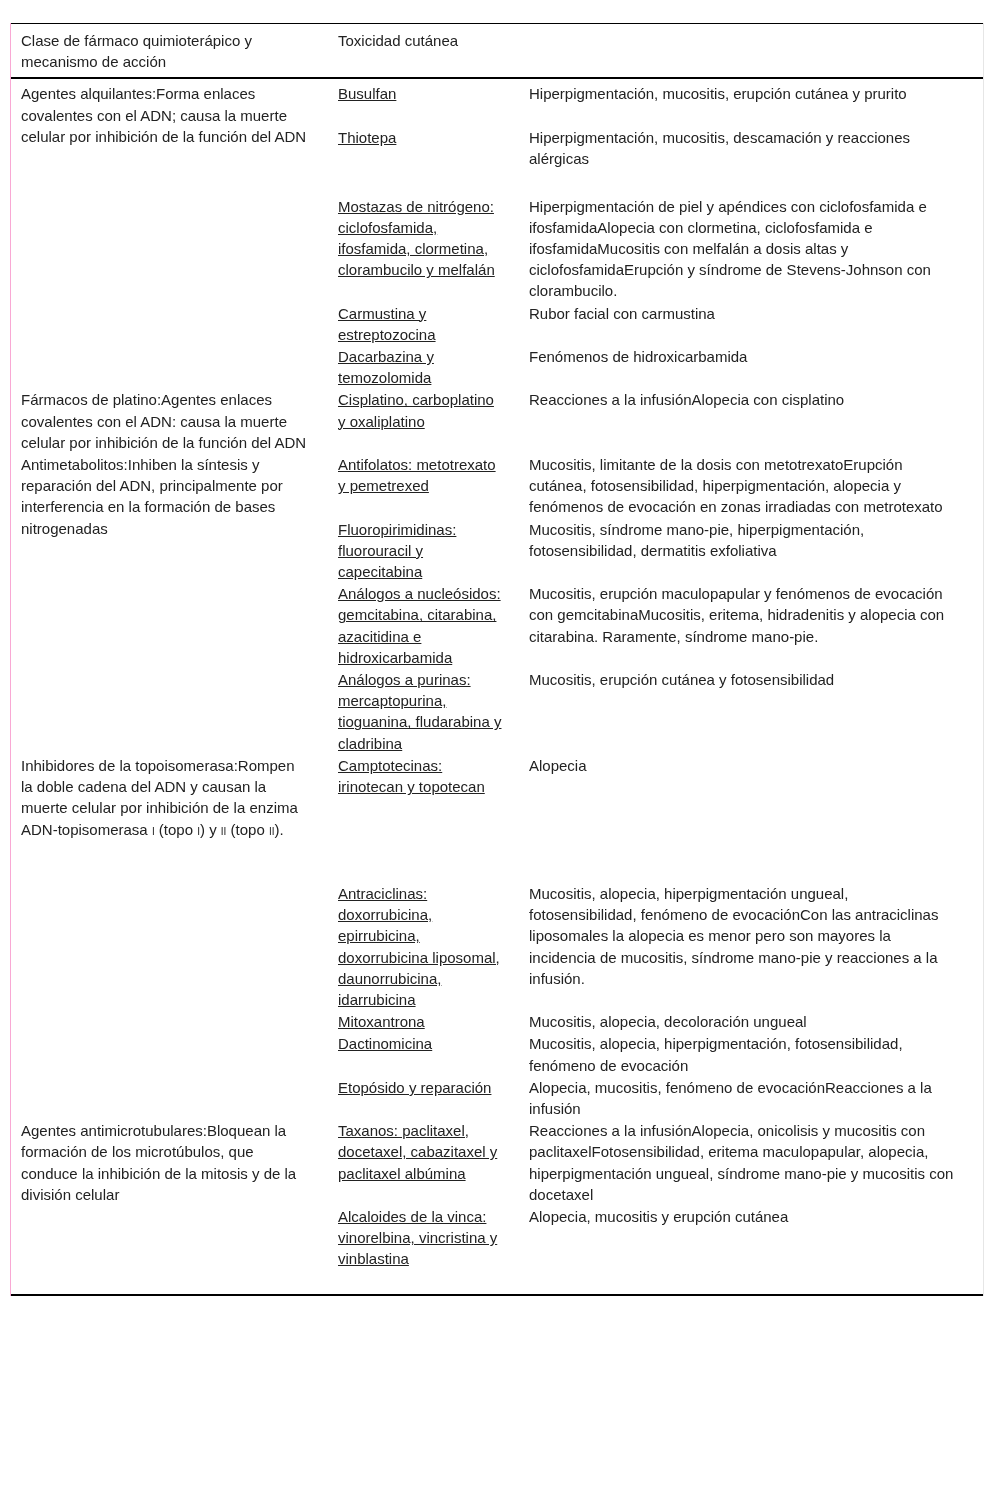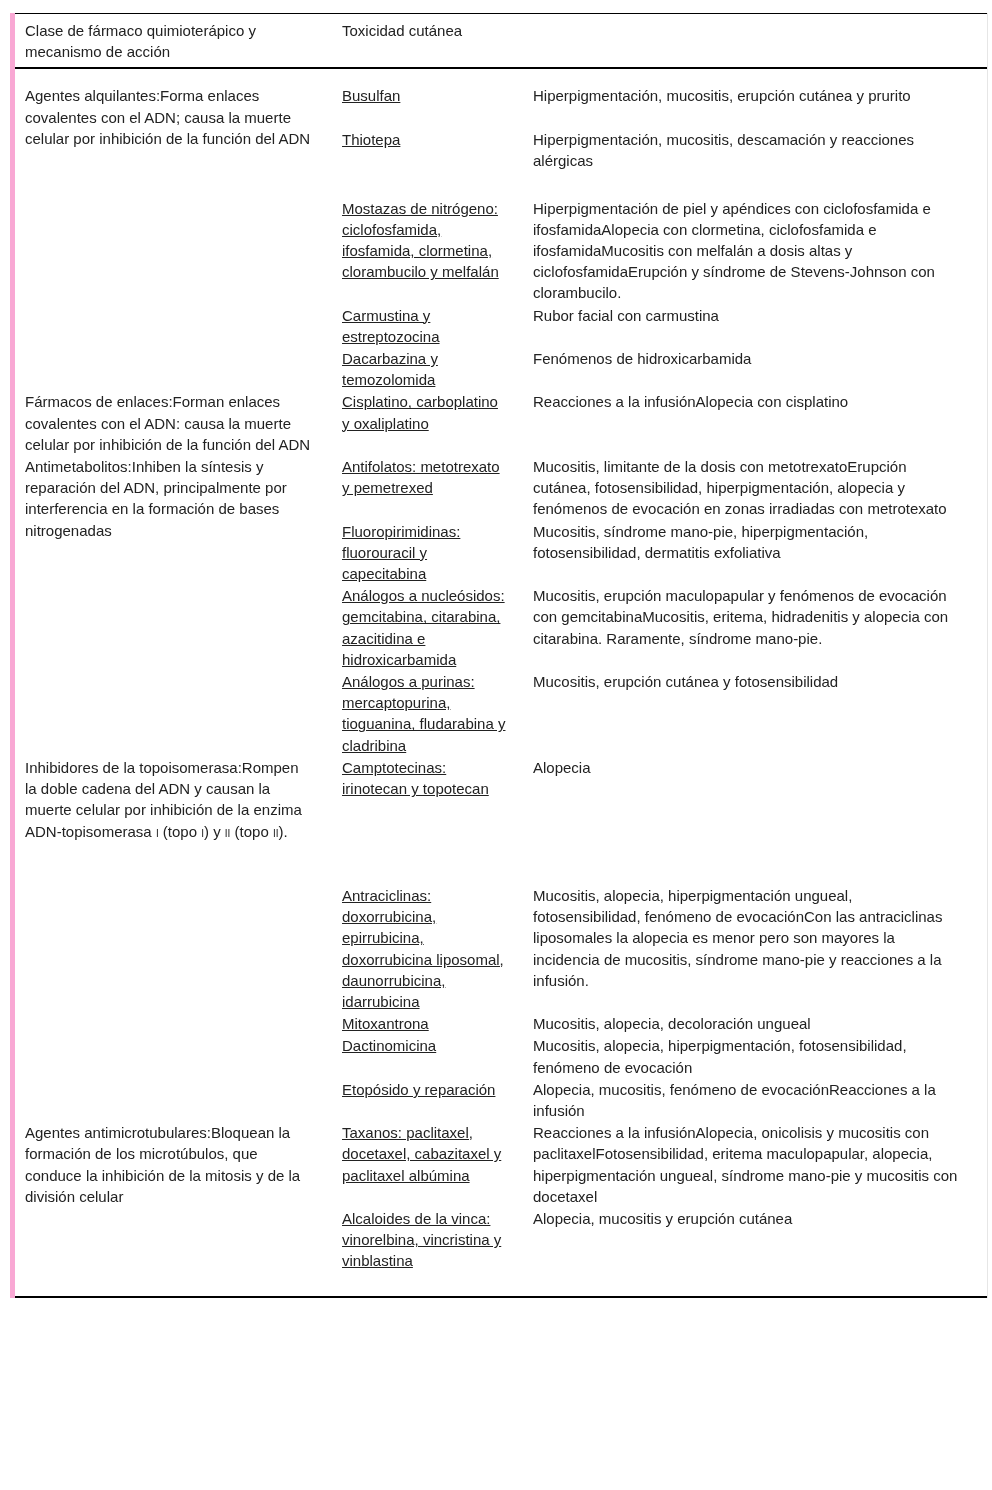--- a/index.html
+++ b/index.html
@@ -12,23 +12,23 @@
       height: 1490px;
       position: relative;
       font-family: "Liberation Sans", sans-serif;
       font-size: 15px;
       line-height: 21.2px;
       color: #222222;
     }
     .table-wrap {
       position: absolute;
       left: 10px;
-      top: 13px;
+      top: 23px;
       width: 972px;
-      border-left: 5px solid #f9a8d4;
+      border-left: 1px solid #f9a8d4;
       border-right: 1px solid #e6e6e6;
     }
     table {
       width: 100%;
       border-collapse: collapse;
       table-layout: fixed;
     }
     thead tr {
       border-top: 1px solid #000000;
       border-bottom: 2px solid #000000;
@@ -40,21 +40,21 @@
       vertical-align: top;
       text-align: left;
       font-weight: normal;
       padding: 1px 10px 0 10px;
     }
     thead th {
       padding-top: 6px;
       padding-bottom: 5px;
     }
     tbody tr:first-child td {
-      padding-top: 16px;
+      padding-top: 4px;
     }
     col.c1 { width: 317px; }
     col.c2 { width: 191px; }
     col.c3 { width: auto; }
     td.cls { padding-right: 20px; }
     td.drug { padding-right: 14px; text-decoration: underline; }
     td.tox { padding-right: 26px; }
     .gap-after { padding-bottom: 22px; }
     .sc { font-size: 10px; }
   </style>
@@ -93,21 +93,21 @@
       <tr>
         <td class="drug">Carmustina y estreptozocina</td>
         <td class="tox">Rubor facial con carmustina</td>
       </tr>
       <tr>
         <td class="drug">Dacarbazina y temozolomida</td>
         <td class="tox">Fenómenos de hidroxicarbamida</td>
       </tr>
 
       <tr>
-        <td class="cls">Fármacos de enlaces:Forman enlaces covalentes con el ADN: causa la muerte celular por inhibición de la función del ADN</td>
+        <td class="cls">Fármacos de platino:Agentes enlaces covalentes con el ADN: causa la muerte celular por inhibición de la función del ADN</td>
         <td class="drug">Cisplatino, carboplatino y oxaliplatino</td>
         <td class="tox">Reacciones a la infusiónAlopecia con cisplatino</td>
       </tr>
 
       <tr>
         <td class="cls" rowspan="4">Antimetabolitos:Inhiben la síntesis y reparación del ADN, principalmente por interferencia en la formación de bases nitrogenadas</td>
         <td class="drug">Antifolatos: metotrexato y pemetrexed</td>
         <td class="tox">Mucositis, limitante de la dosis con metotrexatoErupción cutánea, fotosensibilidad, hiperpigmentación, alopecia y fenómenos de evocación en zonas irradiadas con metrotexato</td>
       </tr>
       <tr>

